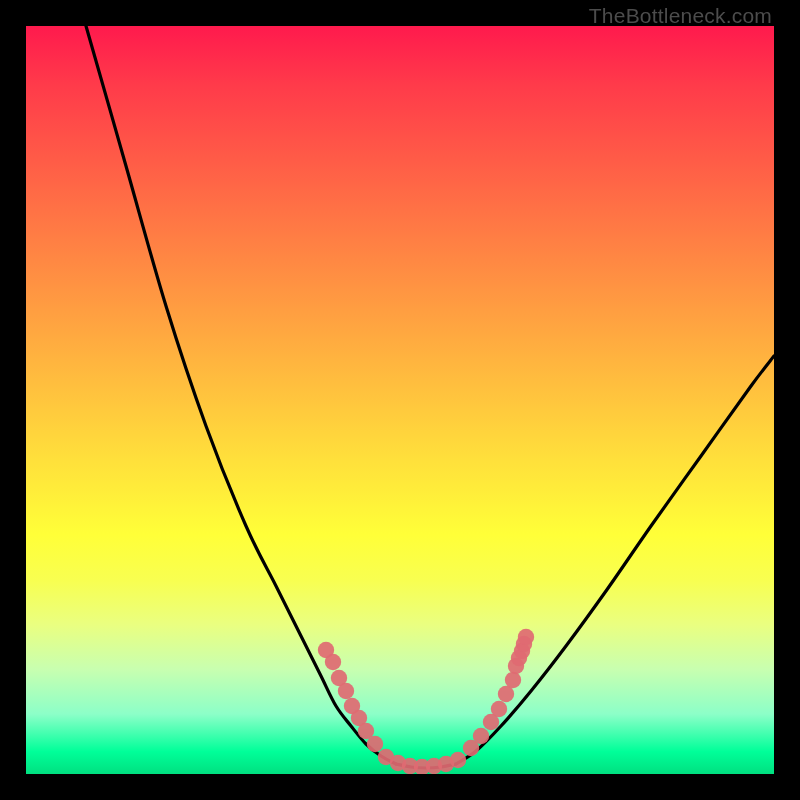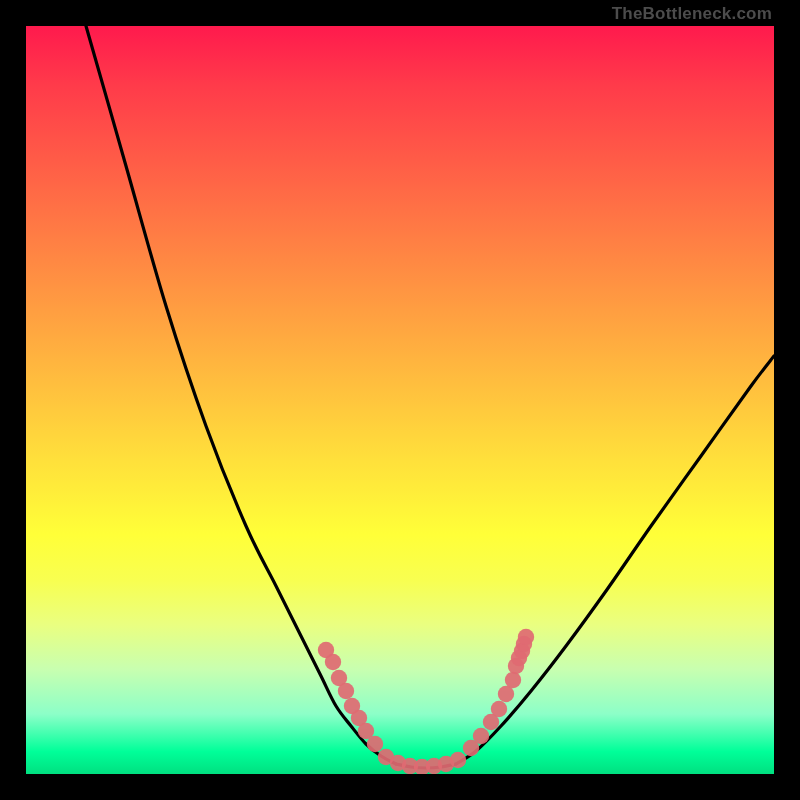--- a/index.html
+++ b/index.html
@@ -48,22 +48,22 @@
       #8cffc8 92%,
       #00ff99 97%,
       #00e080 100%
     );
   }
   .watermark {
     position: absolute;
     right: 28px;
     top: 4px;
     color: #4c4c4c;
-    font-size: 17px;
-    font-weight: 700;
+    font-size: 21px;
+    font-weight: 400;
     letter-spacing: 0.2px;
   }
   svg.curves {
     position: absolute;
     left: 0;
     top: 0;
     width: 748px;
     height: 748px;
   }
   .dots circle {

